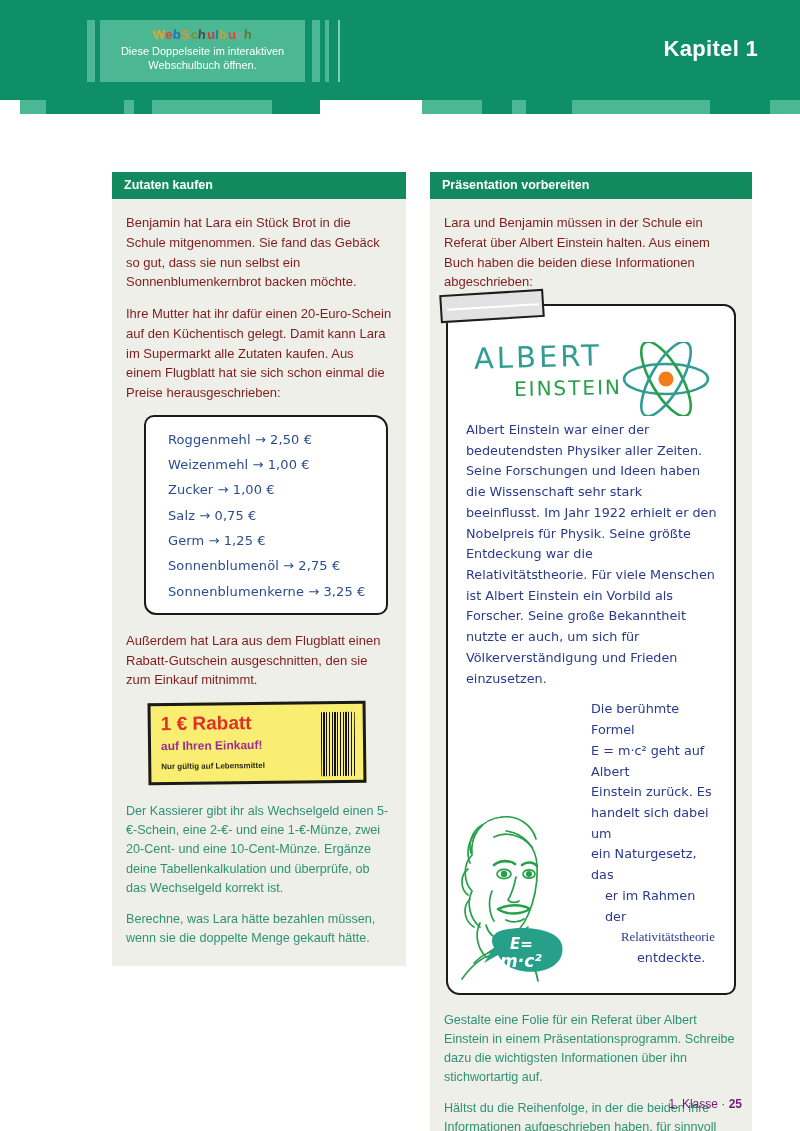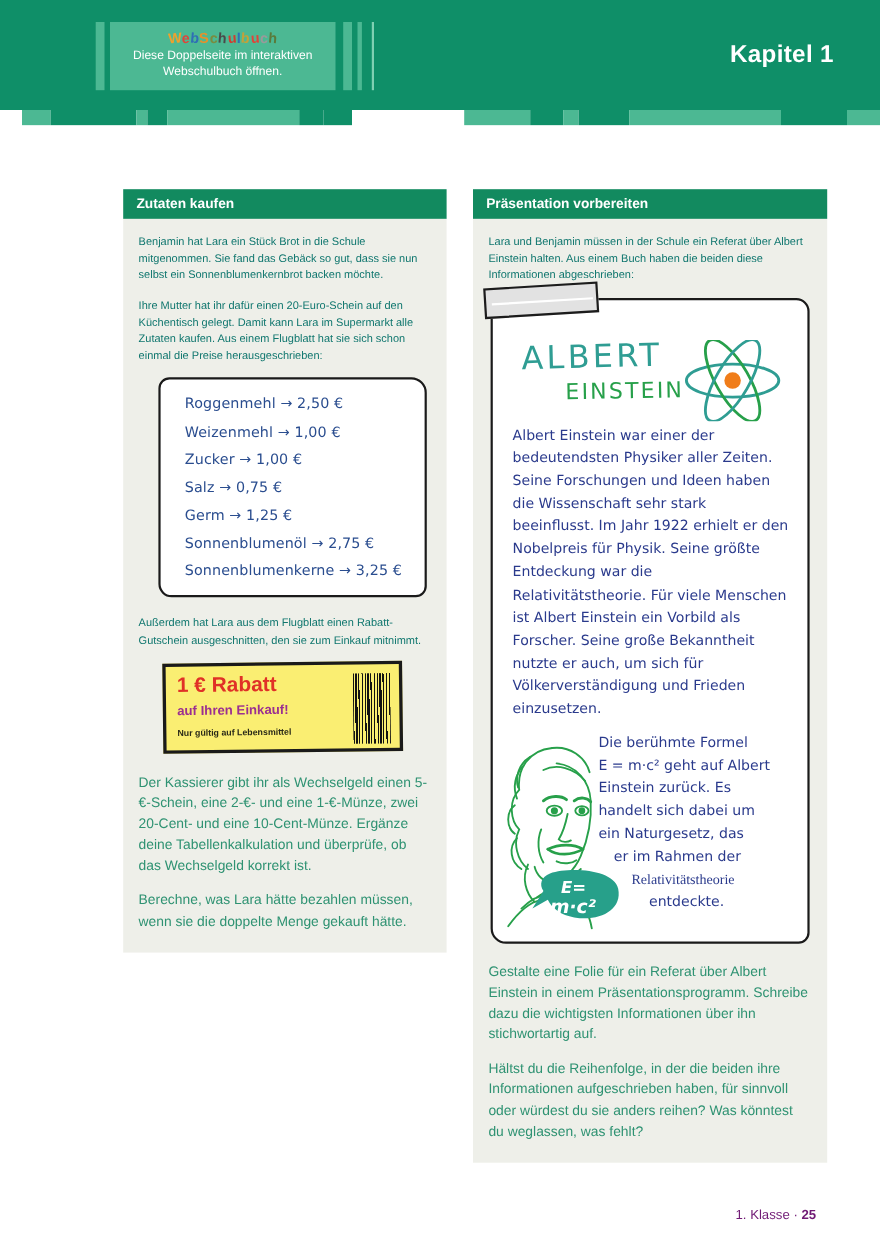--- a/index.html
+++ b/index.html
@@ -103,22 +103,22 @@
     font-size: 12.5px;
     font-weight: bold;
     padding: 6px 12px 7px;
   }
   .col-body {
     background: #eeefe9;
     padding: 14px 14px 18px;
   }
 
   p.txt {
-    color: #0f766e;
-    font-size: 10px;
+    color: #7f1d1d;
+    font-size: 13px;
     line-height: 1.52;
     margin-bottom: 12px;
   }
   p.txt:last-child { margin-bottom: 0; }
 
   p.task {
     color: #2e9272;
     font-size: 12.6px;
     line-height: 1.52;
     margin-bottom: 12px;
@@ -243,21 +243,21 @@
     font-size: 12.8px;
     line-height: 1.62;
     font-family: "DejaVu Sans", sans-serif;
     margin-bottom: 10px;
   }
   .hand-text.p2 {
     margin-top: 6px;
     padding-left: 78px;
     text-align: left;
   }
-  .hand-text.p2 .ln { display: block; }
+  .hand-text.p2 .ln { display: block; margin-left: 47px; }
   .hand-text.p2 .i2 { padding-left: 14px; }
   .hand-text.p2 .i3 { padding-left: 30px; font-family: Liberation Serif, serif; }
   .hand-text.p2 .i4 { padding-left: 46px; }
 
   .portrait-wrap {
     position: absolute;
     left: 10px; bottom: 10px;
     width: 110px; height: 180px;
   }
 

